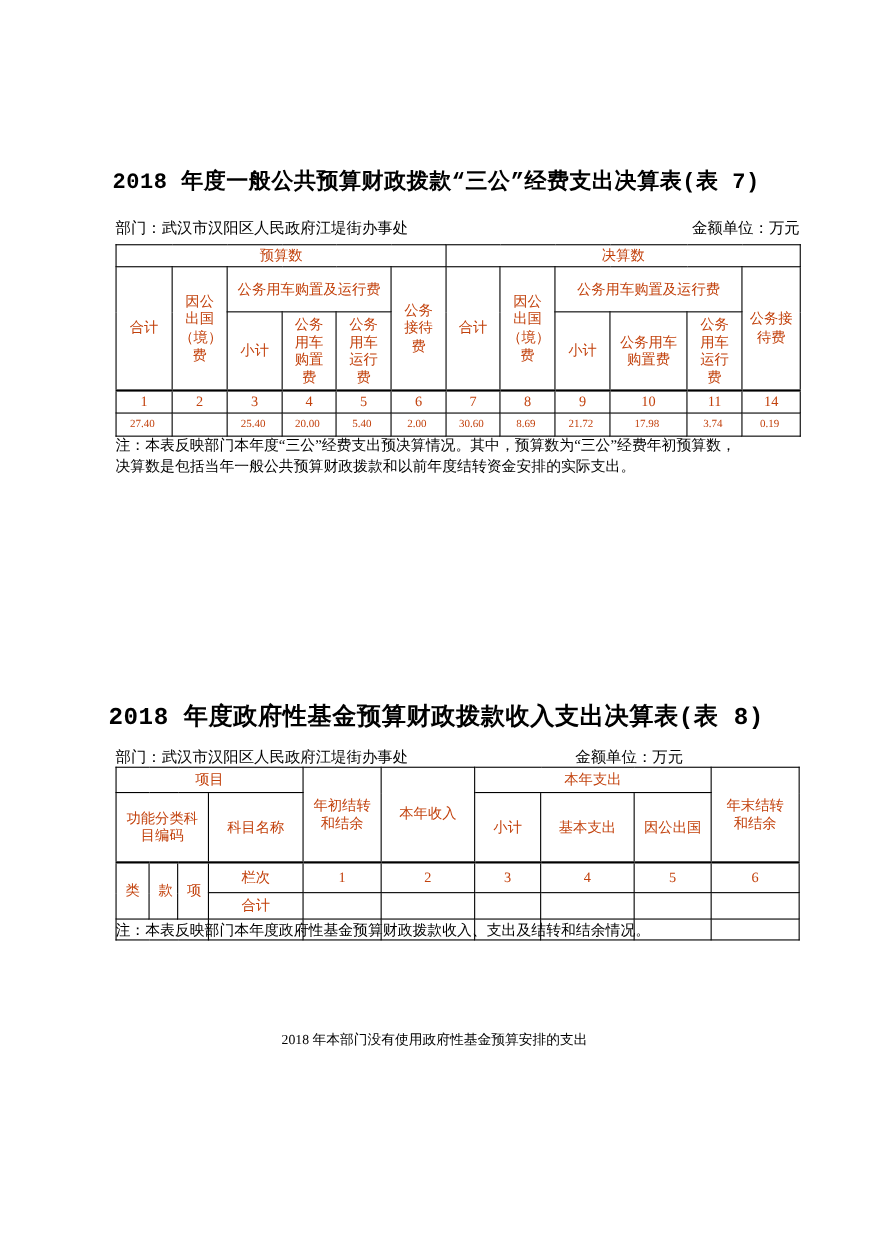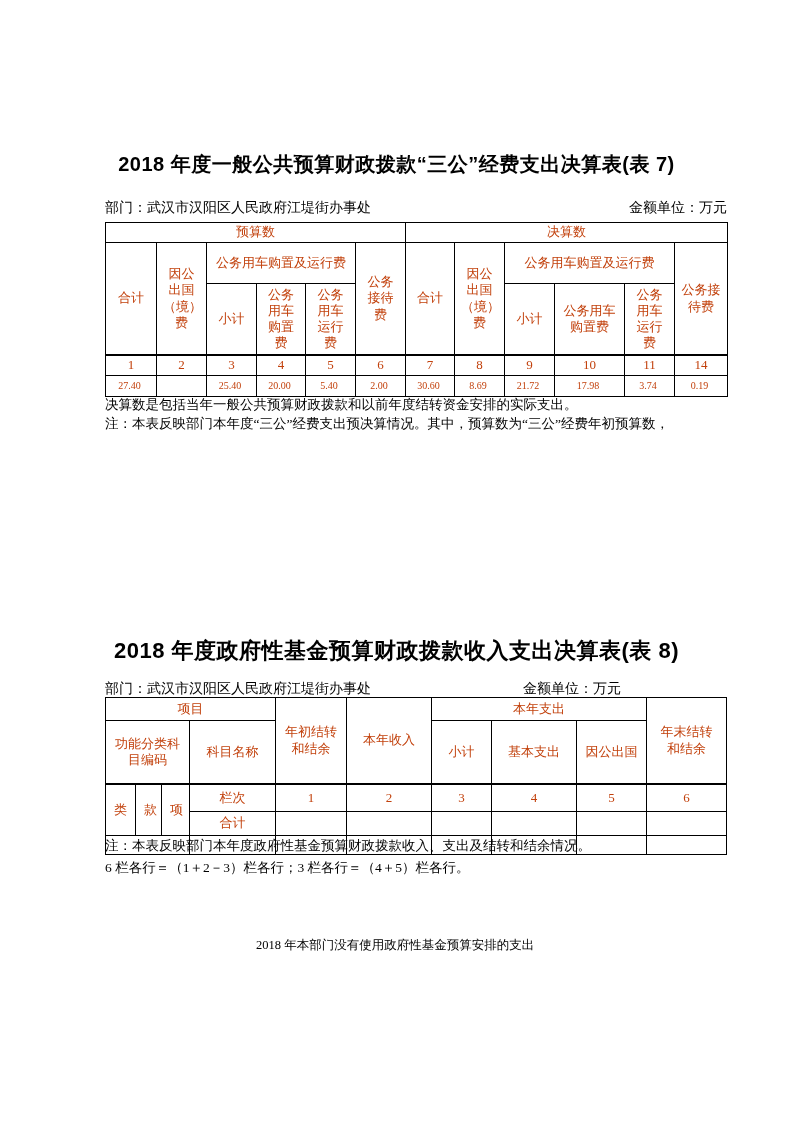--- a/index.html
+++ b/index.html
@@ -3,21 +3,21 @@
 <meta charset="utf-8">
 <style>
   html,body{margin:0;padding:0;}
   body{
     width:793px;height:1122px;background:#ffffff;position:relative;
     font-family:"Liberation Serif", serif;color:#000;
   }
   .abs{position:absolute;}
   .doc-title{
     left:0;width:793px;text-align:center;
-    font-family:Liberation Sans, sans-serif;font-weight:bold;color:#000;
+    font-family:Liberation Mono, monospace;font-weight:bold;color:#000;
     letter-spacing:0.5px;white-space:nowrap;
   }
   #title7{top:151px;font-size:20px;}
   #title8{top:636px;font-size:22px;}
   .meta{font-size:14px;white-space:nowrap;}
   #meta7{top:199px;left:105px;width:622px;display:flex;justify-content:space-between;}
   #meta8-dept{top:680px;left:105px;}
   #meta8-unit{top:680px;left:523px;}
   table.t{
     border-collapse:collapse;table-layout:fixed;
@@ -120,22 +120,22 @@
     <td>8.69</td>
     <td>21.72</td>
     <td>17.98</td>
     <td>3.74</td>
     <td>0.19</td>
   </tr>
 </tbody>
   </table>
 
 <div class="abs notes" id="notes7">
+  <div>注：本表反映部门本年度“三公”经费支出预决算情况。其中，预算数为“三公”经费年初预算数，</div>
   <div>决算数是包括当年一般公共预算财政拨款和以前年度结转资金安排的实际支出。</div>
-  <div>注：本表反映部门本年度“三公”经费支出预决算情况。其中，预算数为“三公”经费年初预算数，</div>
 </div>
 
 <div class="abs doc-title" id="title8">2018 年度政府性基金预算财政拨款收入支出决算表(表 8)</div>
 
 <div class="abs meta" id="meta8-dept">部门：武汉市汉阳区人民政府江堤街办事处</div>
 <div class="abs meta" id="meta8-unit">金额单位：万元</div>
 
 <table class="t abs" id="t8">
   <colgroup>
     <col style="width:30px">
@@ -193,16 +193,15 @@
     <td></td>
     <td></td>
     <td></td>
     <td></td>
   </tr>
 </tbody>
   </table>
 
 <div class="abs notes" id="notes8">
   <div>注：本表反映部门本年度政府性基金预算财政拨款收入、支出及结转和结余情况。</div>
-  <div>6 栏各行＝（1＋2－3）栏各行；3 栏各行＝（4＋5）栏各行。</div>
 </div>
 
 <div class="abs" id="remark8">2018 年本部门没有使用政府性基金预算安排的支出</div>
 
 </body></html>

